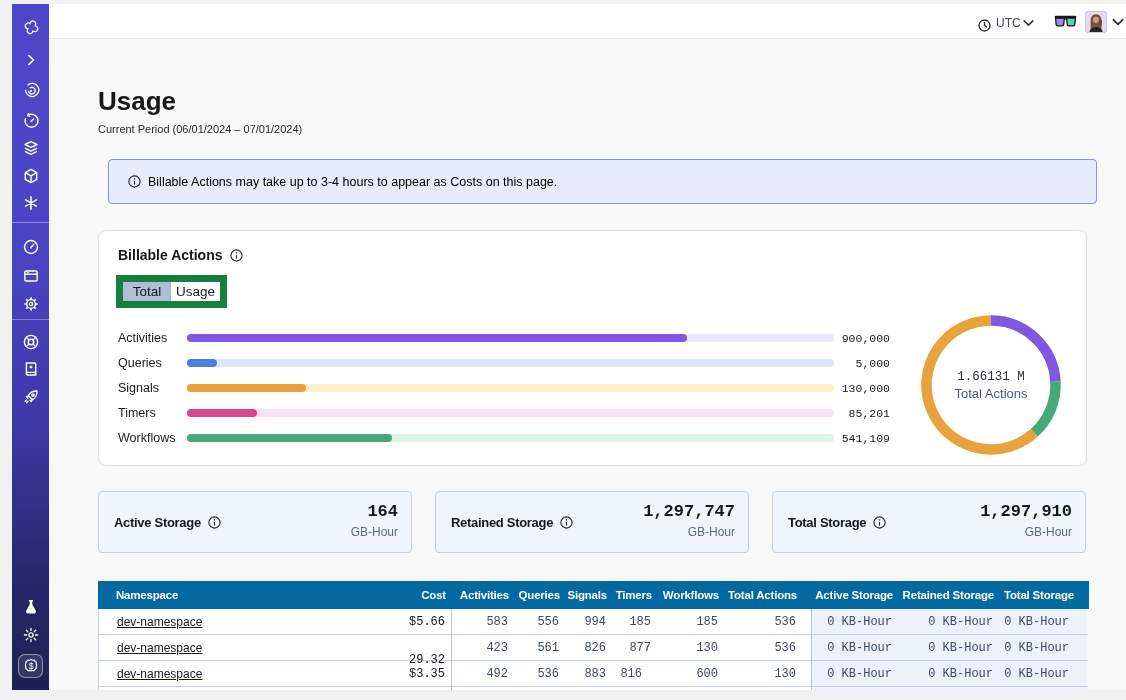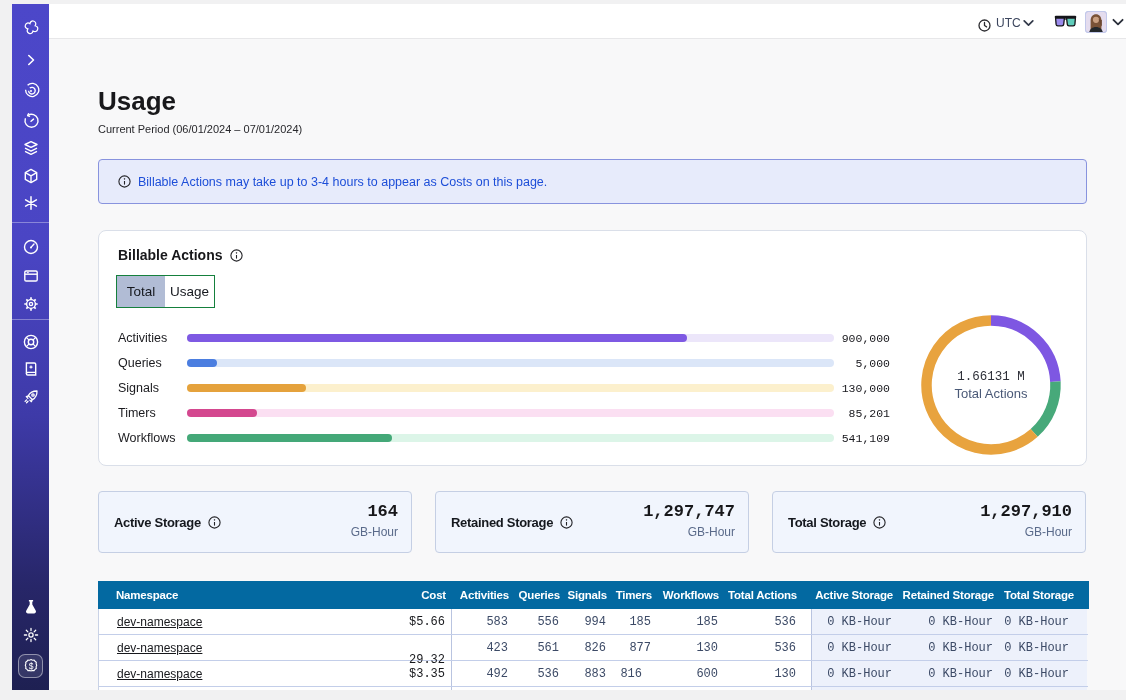--- a/index.html
+++ b/index.html
@@ -8,24 +8,24 @@
 #app { position:absolute; left:12px; top:4px; width:1114px; height:686px; background:#f8f8f9; overflow:hidden; }
 #sidebar { position:absolute; left:0; top:0; width:37px; height:686px;
   background:linear-gradient(180deg,#4c47c9 0%,#4a45c4 35%,#3e3aa8 60%,#272668 85%,#1e2052 100%); }
 #sidebar svg { position:absolute; left:50%; transform:translateX(-50%); }
 .sdiv { position:absolute; left:0; width:37px; height:1px; background:rgba(255,255,255,0.35); }
 #header { position:absolute; left:37px; top:0; width:1077px; height:35px; background:#fff; border-bottom:1px solid #e7e7e9; }
 #main { position:absolute; left:37px; top:35px; width:1077px; height:651px; }
 h1.usage { position:absolute; left:49px; top:47px; font-size:26px; font-weight:700; color:#18181b; }
 .subtitle { position:absolute; left:49px; top:84px; font-size:11px; color:#28282c; }
 #periodBtn { position:absolute; left:885px; top:49px; width:162px; height:35px; background:#fff; border:1px solid #c9d2e2; border-radius:6px; display:flex; align-items:center; justify-content:center; gap:8px; font-size:13.5px; color:#18181b; }
-#banner { position:absolute; left:49px; top:120px; width:989px; height:45px; background:#e7ebfb; border:1px solid #8893de; border-radius:4px; display:flex; align-items:center; padding-left:19px; gap:7px; font-size:12.5px; color:#1d4ed8; }
+#banner { position:absolute; left:59px; top:120px; width:989px; height:45px; background:#e7ebfb; border:1px solid #8893de; border-radius:4px; display:flex; align-items:center; padding-left:19px; gap:7px; font-size:12.5px; color:#000000; }
 #bigcard { position:absolute; left:49px; top:191px; width:989px; height:236px; background:#fff; border:1px solid #dadfe9; border-radius:8px; }
 .cardtitle { position:absolute; left:19px; top:16px; font-size:14px; font-weight:700; color:#17171a; display:flex; gap:7px; align-items:center; }
-#tabs { position:absolute; left:17px; top:44px; height:33px; display:flex; border:1px solid #15803d; overflow:hidden; }
+#tabs { position:absolute; left:17px; top:44px; height:33px; display:flex; border:7px solid #15803d; overflow:hidden; }
 #tabs .tab { height:100%; display:flex; align-items:center; justify-content:center; font-size:13.5px; color:#15181e; }
 #tabs .active { background:#b1bcd5; width:48px; }
 #tabs .idle { background:#fff; width:49px; }
 .blabel { position:absolute; left:19px; font-size:12.5px; color:#1b1b1f; }
 .btrack { position:absolute; left:88px; width:647px; height:8px; border-radius:4px; }
 .bfill { position:absolute; left:0; top:0; height:8px; border-radius:4px; }
 .bval { position:absolute; right:196px; font-size:11.5px; color:#17171c; font-family:"Liberation Mono", monospace; }
 #donutTxt1 { position:absolute; left:817px; top:139px; width:150px; text-align:center; font-size:12.5px; color:#2e3038; font-family:"Liberation Mono", monospace; }
 #donutTxt2 { position:absolute; left:817px; top:155px; width:150px; text-align:center; font-size:13px; color:#4a5977; }
 .scard { position:absolute; top:452px; width:314px; height:62px; background:#f1f5fd; border:1px solid #c5cfe4; border-radius:4px; }

